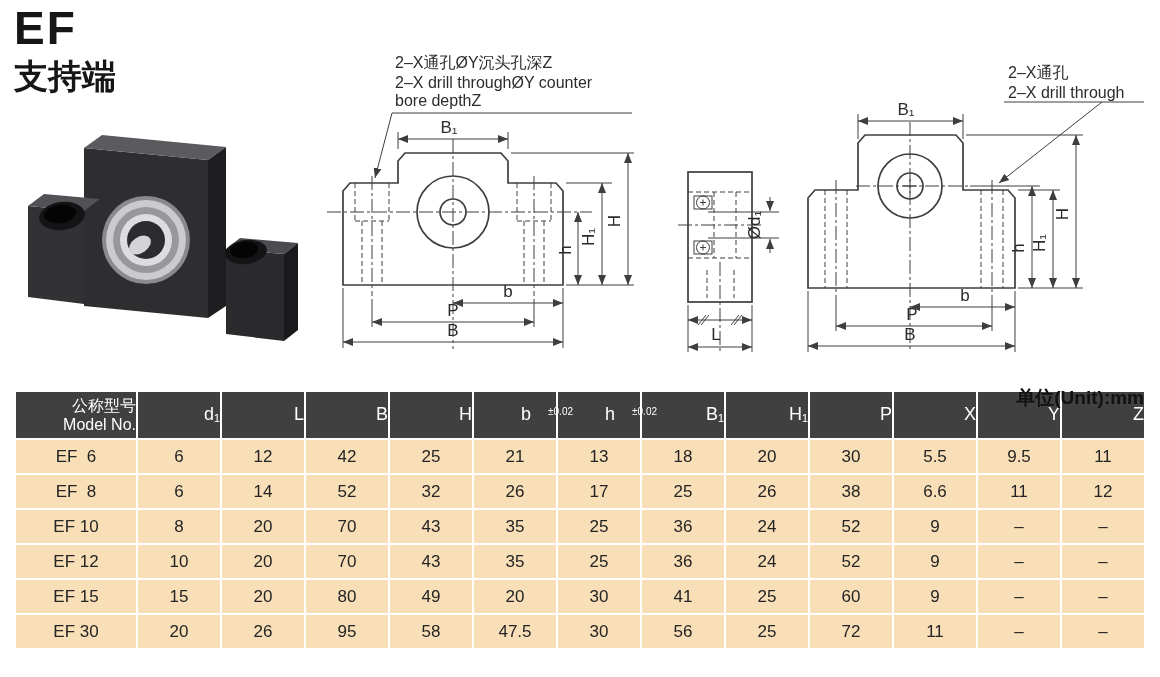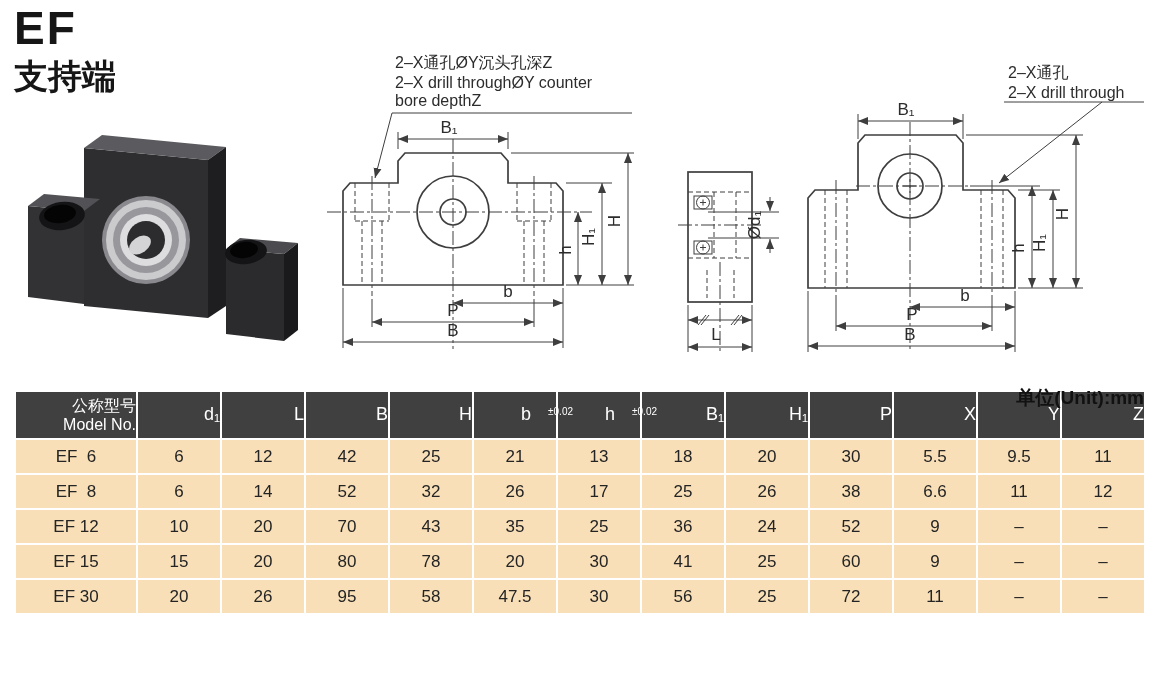--- a/index.html
+++ b/index.html
@@ -228,40 +228,55 @@
           <td>26</td>
           <td>17</td>
           <td>25</td>
           <td>26</td>
           <td>38</td>
           <td>6.6</td>
           <td>11</td>
           <td>12</td>
         </tr>
         <tr>
-          <td>EF 12</td>
-          <td>10</td>
+          <td>EF 10</td>
+          <td>8</td>
           <td>20</td>
           <td>70</td>
           <td>43</td>
           <td>35</td>
           <td>25</td>
           <td>36</td>
           <td>24</td>
           <td>52</td>
           <td>9</td>
           <td>–</td>
           <td>–</td>
         </tr>
         <tr>
+          <td>EF 12</td>
+          <td>10</td>
+          <td>20</td>
+          <td>70</td>
+          <td>43</td>
+          <td>35</td>
+          <td>25</td>
+          <td>36</td>
+          <td>24</td>
+          <td>52</td>
+          <td>9</td>
+          <td>–</td>
+          <td>–</td>
+        </tr>
+        <tr>
           <td>EF 15</td>
           <td>15</td>
           <td>20</td>
           <td>80</td>
-          <td>78</td>
+          <td>49</td>
           <td>20</td>
           <td>30</td>
           <td>41</td>
           <td>25</td>
           <td>60</td>
           <td>9</td>
           <td>–</td>
           <td>–</td>
         </tr>
         <tr>

